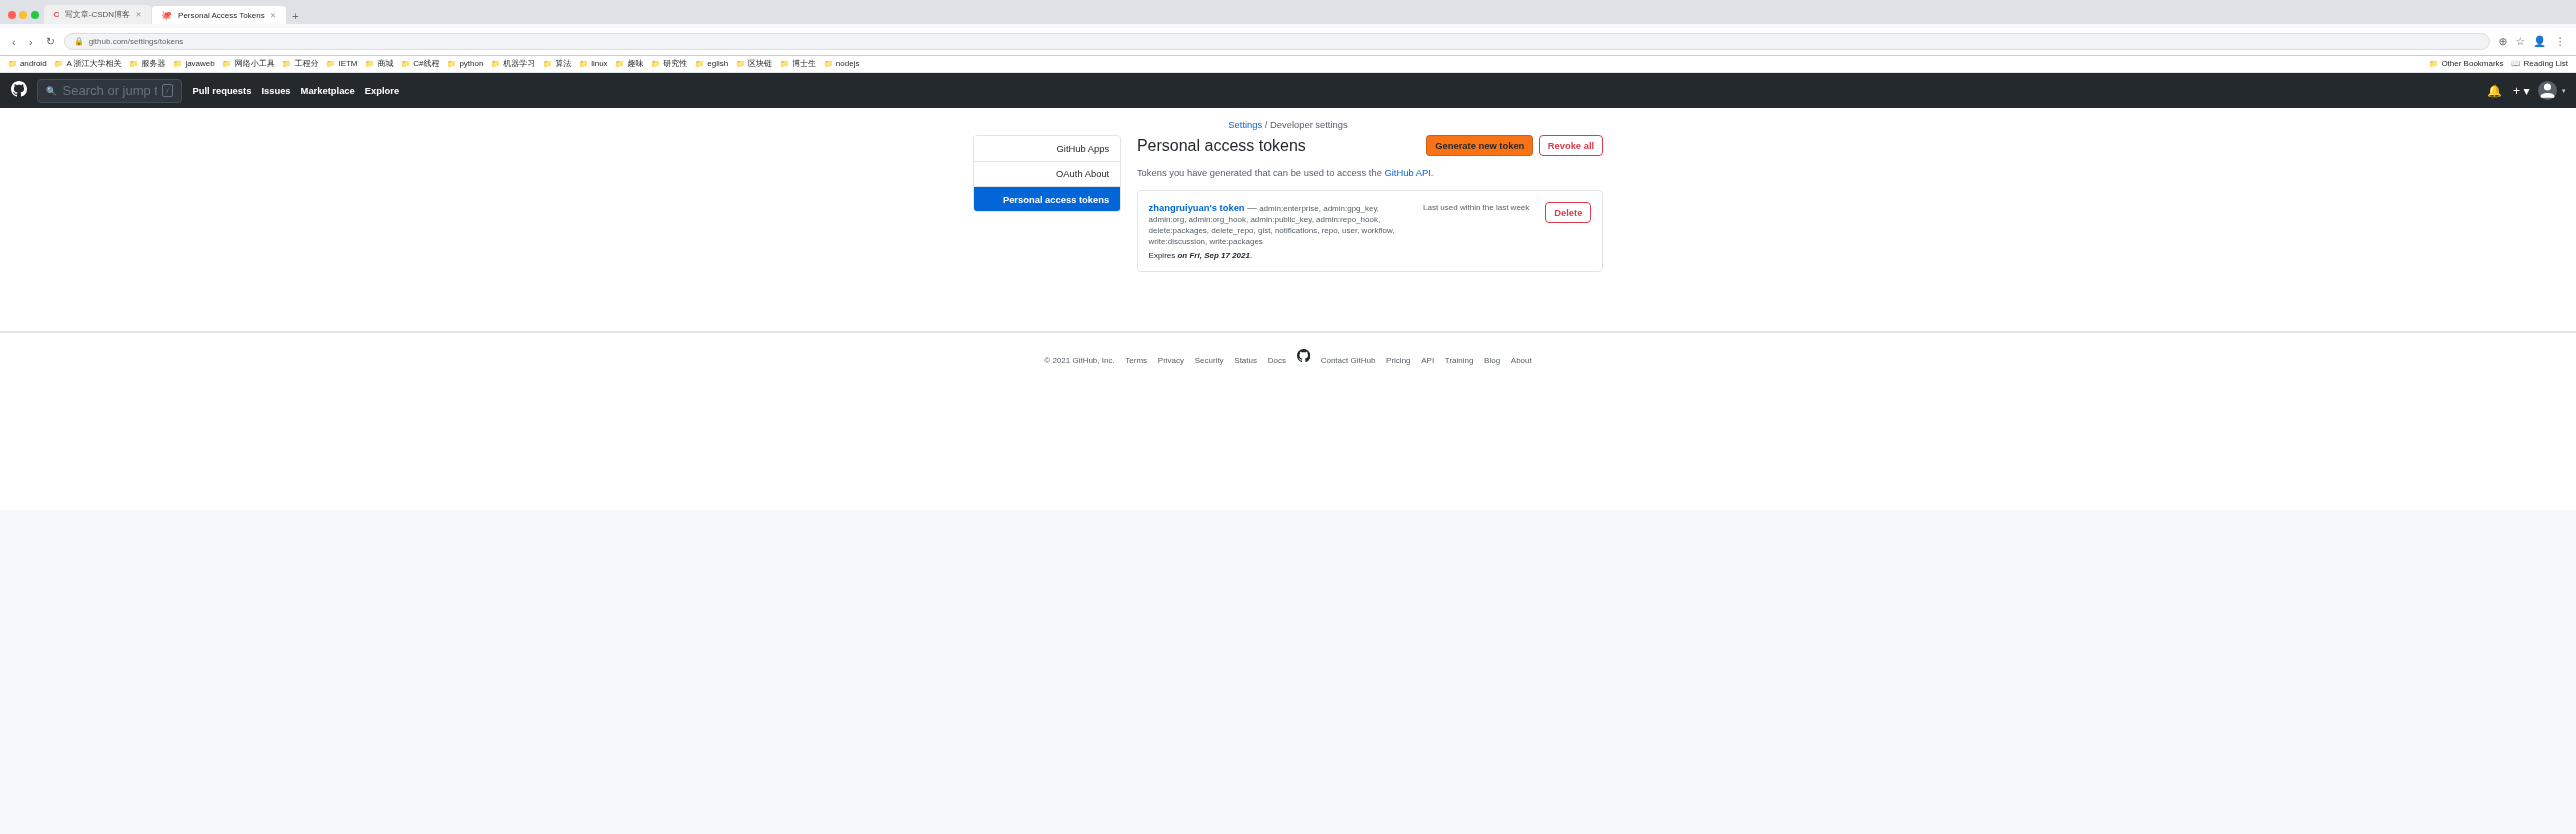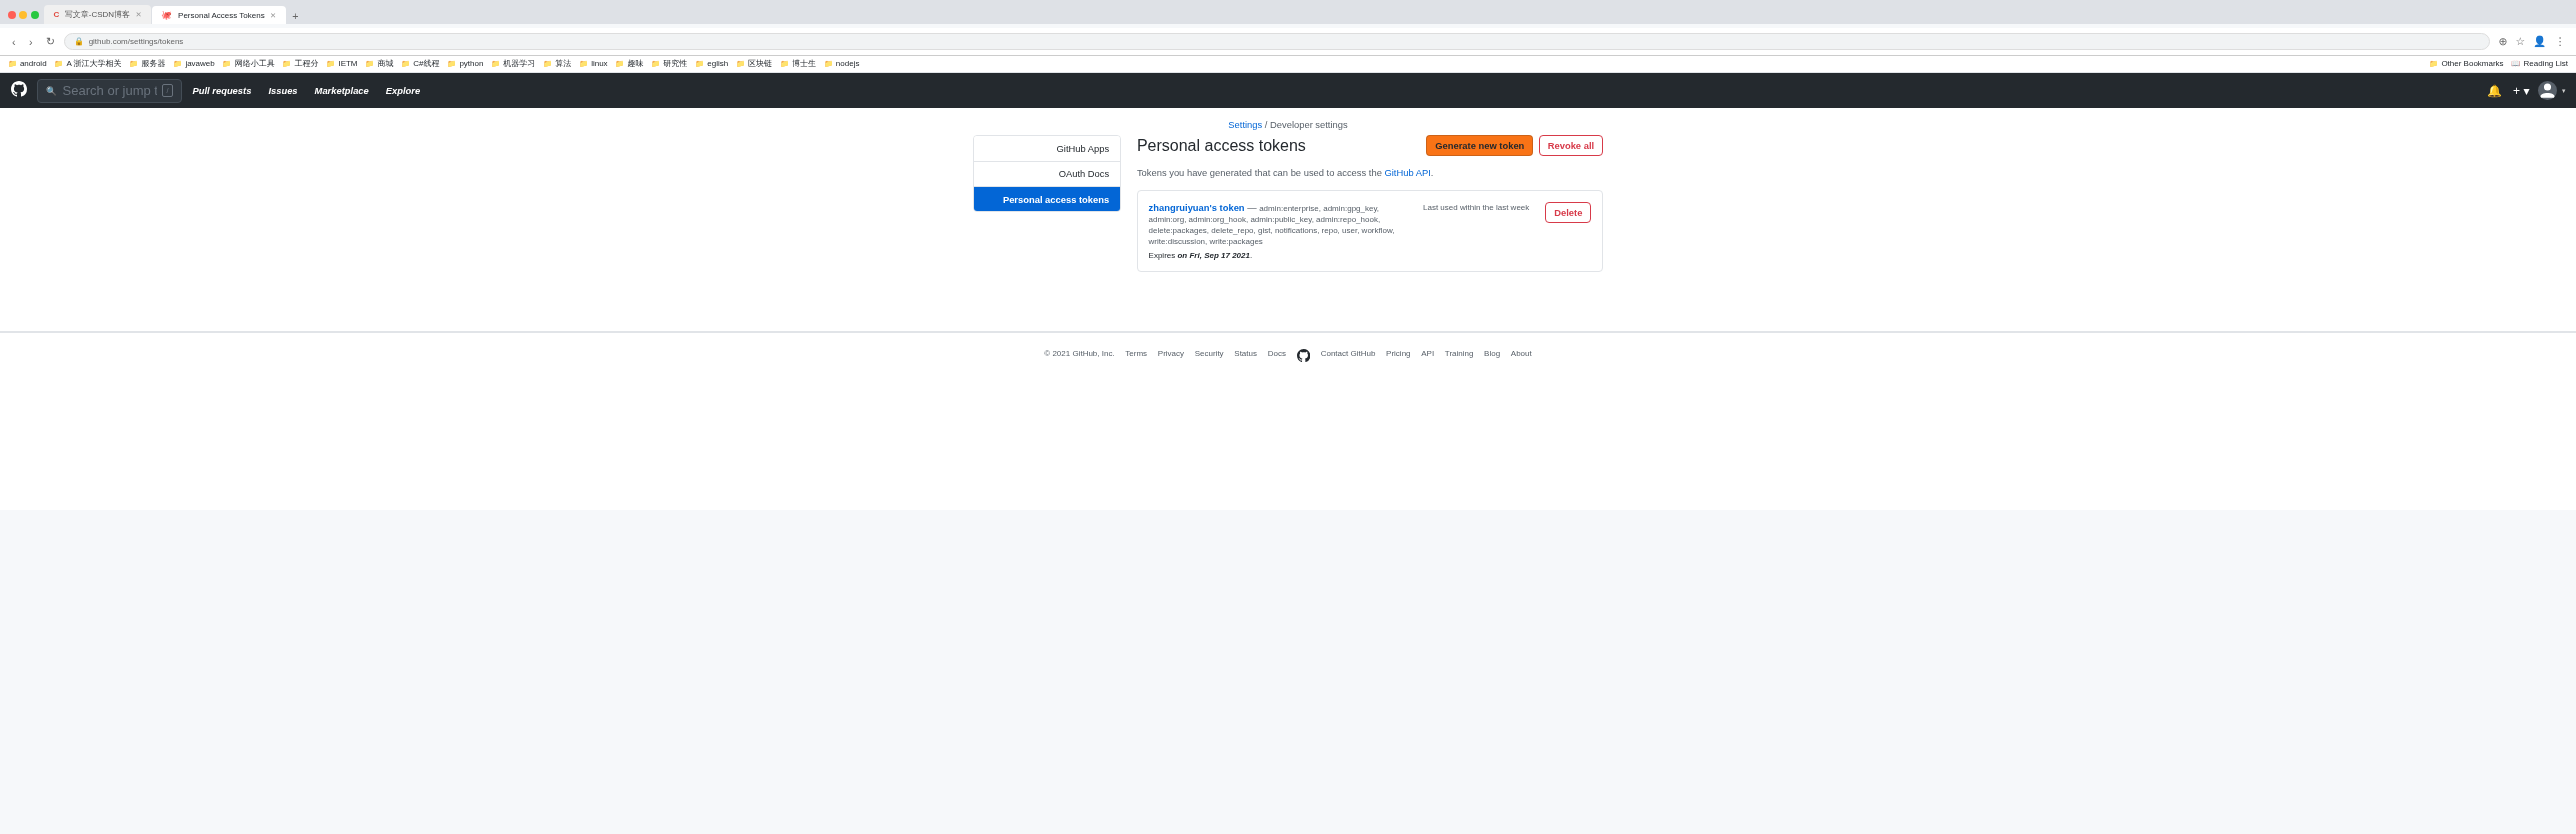--- a/index.html
+++ b/index.html
@@ -30,21 +30,21 @@
     .bookmark-item { display: flex; align-items: center; gap: 2.7px; cursor: pointer; white-space: nowrap; color: #24292e; text-decoration: none; }
     .bm-folder { font-size: 7.4px; }
 
     
     .gh-nav { background: #24292e; padding: 0 10.7px; display: flex; align-items: center; gap: 10.7px; height: 35px; }
     .gh-logo { color: white; font-size: 16px; }
     .gh-search { background: #2f363d; border: 0.7px solid #444d56; border-radius: 4px; padding: 3.4px 8px; color: #fff; font-size: 8.7px; display: flex; align-items: center; gap: 5.4px; min-width: 134px; }
     .gh-search input { background: none; border: none; color: #ccc; outline: none; font-size: 13px; width: 94px; }
     .gh-search input::placeholder { color: #6a737d; }
     .slash-key { border: 0.7px solid #6a737d; border-radius: 2px; padding: 0.7px 3.4px; font-size: 7.4px; color: #6a737d; }
-    .gh-nav-links { display: flex; gap: 17px; font-style: italic; }
+    .gh-nav-links { display: flex; gap: 10px; }
     .gh-nav-link { color: #fff; font-size: 9.4px; font-weight: 600; text-decoration: none; cursor: pointer; }
     .gh-nav-right { margin-left: auto; display: flex; align-items: center; gap: 5.4px; }
     .gh-nav-icon-btn { background: none; border: none; color: #fff; font-size: 12px; cursor: pointer; padding: 2.7px; }
     .gh-avatar { width: 19px; height: 19px; border-radius: 50%; background: #586069; display: inline-block; }
 
     
     .main-container { background: #fff; min-height: 402px; }
     .breadcrumb { padding: 10.7px 0 5.4px; font-size: 9.4px; text-align: center; color: #586069; }
     .breadcrumb a { color: #0366d6; text-decoration: none; }
 
@@ -80,21 +80,21 @@
     .token-last-used { font-size: 8px; color: #586069; white-space: nowrap; padding-top: 1.3px; }
 
     .token-meta { display: flex; gap: 16px; align-items: flex-start; }
 
     
     .footer-desc { font-size: 9.4px; color: #586069; margin-top: 16px; padding-top: 10.7px; }
     .footer-desc a { color: #0366d6; text-decoration: none; }
 
     
     .page-footer { background: #fff; border-top: 0.7px solid #e1e4e8; padding: 16px 0; text-align: center; }
-    .footer-links { display: flex; justify-content: center; align-items: flex-start; gap: 10.7px; flex-wrap: wrap; }
+    .footer-links { display: flex; justify-content: center; align-items: flex-end; gap: 10.7px; flex-wrap: wrap; }
     .footer-logo { font-size: 13.4px; color: #24292e; }
     .footer-link { font-size: 8px; color: #586069; text-decoration: none; }
     .footer-copy { font-size: 8px; color: #586069; }
 
     
     .divider { border: none; border-top: 0.7px solid #e1e4e8; margin: 21.5px 0 0; }
   </style>
 </head>
 <body>
 
@@ -199,21 +199,21 @@
     <a>Settings</a>
     <span> / </span>
     <span>Developer settings</span>
   </div>
 
   <div class="content-wrapper">
 
     <div class="sidebar">
       <nav class="sidebar-menu">
         <a class="sidebar-item">GitHub Apps</a>
-        <a class="sidebar-item">OAuth Docs</a>
+        <a class="sidebar-item">OAuth About</a>
         <a class="sidebar-item active">Personal access tokens</a>
       </nav>
     </div>
 
     <div class="main-content">
       <div class="page-header">
         <h2 class="page-title">Personal access tokens</h2>
         <div class="header-actions">
           <button class="btn btn-default">Generate new token</button>
           <button class="btn btn-danger">Revoke all</button>

